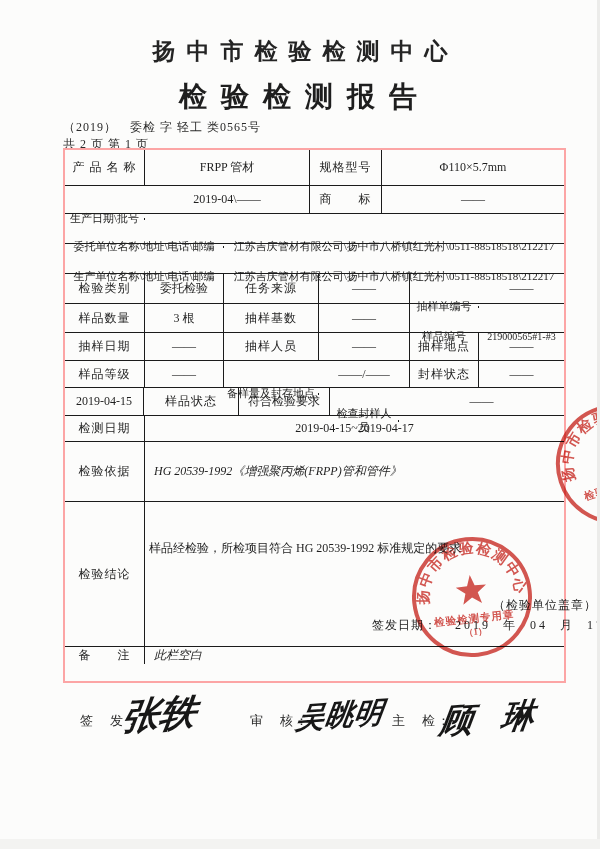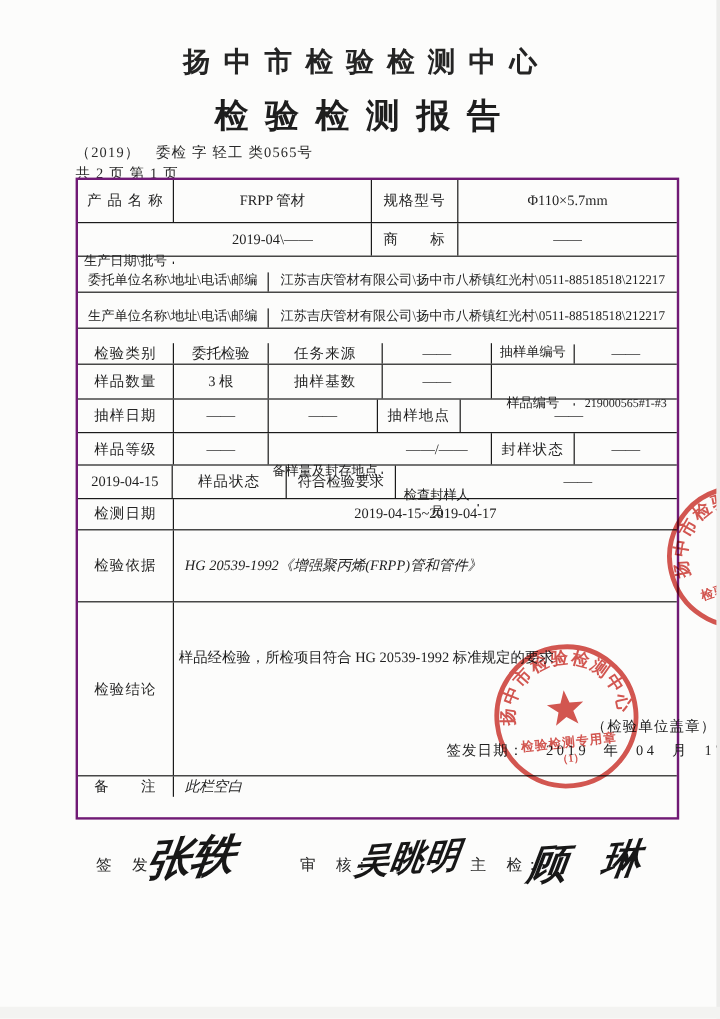--- a/index.html
+++ b/index.html
@@ -25,21 +25,21 @@
     color:#1e1e1e;
   }
   .meta-row{
     position:absolute;top:119px;left:63px;width:490px;
     display:flex;justify-content:space-between;
     font-size:12px;color:#2a2a2a;letter-spacing:1px;flex-direction:column;
   }
   
   .report-table{
     position:absolute;left:63px;top:148px;width:503px;height:535px;
-    border:2px solid #701a75;box-sizing:border-box;
+    border:2px solid #fca5a5;box-sizing:border-box;
     font-size:12px;
   }
   .trow{display:flex;border-bottom:1px solid #1b1b1b;box-sizing:border-box;}
   .trow.last{border-bottom:none;}
   .cell{
     display:flex;align-items:center;justify-content:center;
     border-right:1px solid #1b1b1b;box-sizing:border-box;
     text-align:center;padding:1px 2px;overflow:visible;
     line-height:1.25;
   }
@@ -48,21 +48,21 @@
   .lbl{letter-spacing:1px;color:#242424;}
   .small{font-size:11px;letter-spacing:0;margin-top:32px;}
   .w80{width:80px;flex:none;}
   .w165{width:165px;flex:none;}
   .w72{width:72px;flex:none;}
   .w159{width:159px;flex:none;}
   .w79{width:79px;flex:none;}
   .w95{width:95px;flex:none;}
   .w91{width:91px;flex:none;}
   .w69{width:69px;flex:none;}
-  .h36{height:36px;} .h28{height:28px;} .h30{height:30px;align-items:flex-end;} .h29{height:29px;}
+  .h36{height:36px;} .h28{height:28px;} .h30{height:30px;} .h29{height:29px;}
   .h27{height:27px;} .h26{height:26px;} .h60{height:60px;} .h145{height:145px;}
   .rowfill{flex:1;}
   .left-val{justify-content:flex-start;text-align:left;padding-left:9px;font-style:italic;}
   .conclusion-cell{position:relative;justify-content:flex-start;align-items:flex-start;}
   .conclusion-text{position:absolute;top:37px;left:4px;width:330px;text-align:left;line-height:1.5;}
   .seal-note{position:absolute;top:96px;left:335px;width:130px;white-space:nowrap;letter-spacing:1px;font-size:12px;}
   .issue-date{position:absolute;top:116px;left:227px;white-space:nowrap;font-size:12px;letter-spacing:1px;}
   .issue-date .dt{margin-left:18px;letter-spacing:3px;word-spacing:6px;}
   
   .stamp{position:absolute;mix-blend-mode:multiply;opacity:.88;}
@@ -131,20 +131,21 @@
       <div class="cell w79">3 根</div>
       <div class="cell lbl w95">抽样基数</div>
       <div class="cell w91">——</div>
       <div class="cell lbl w69 small">样品编号</div>
       <div class="cell grow end small" style="font-size:10px">219000565#1-#3</div>
     </div>
 
     <div class="trow h28">
       <div class="cell lbl w80">抽样日期</div>
       <div class="cell w79">——</div>
+      <div class="cell lbl w95">抽样人员</div>
       <div class="cell w91">——</div>
       <div class="cell lbl w69">抽样地点</div>
       <div class="cell grow end">——</div>
     </div>
 
     <div class="trow h27">
       <div class="cell lbl w80">样品等级</div>
       <div class="cell w79">——</div>
       <div class="cell lbl w95 small">备样量及封存地点</div>
       <div class="cell w91">——/——</div>

